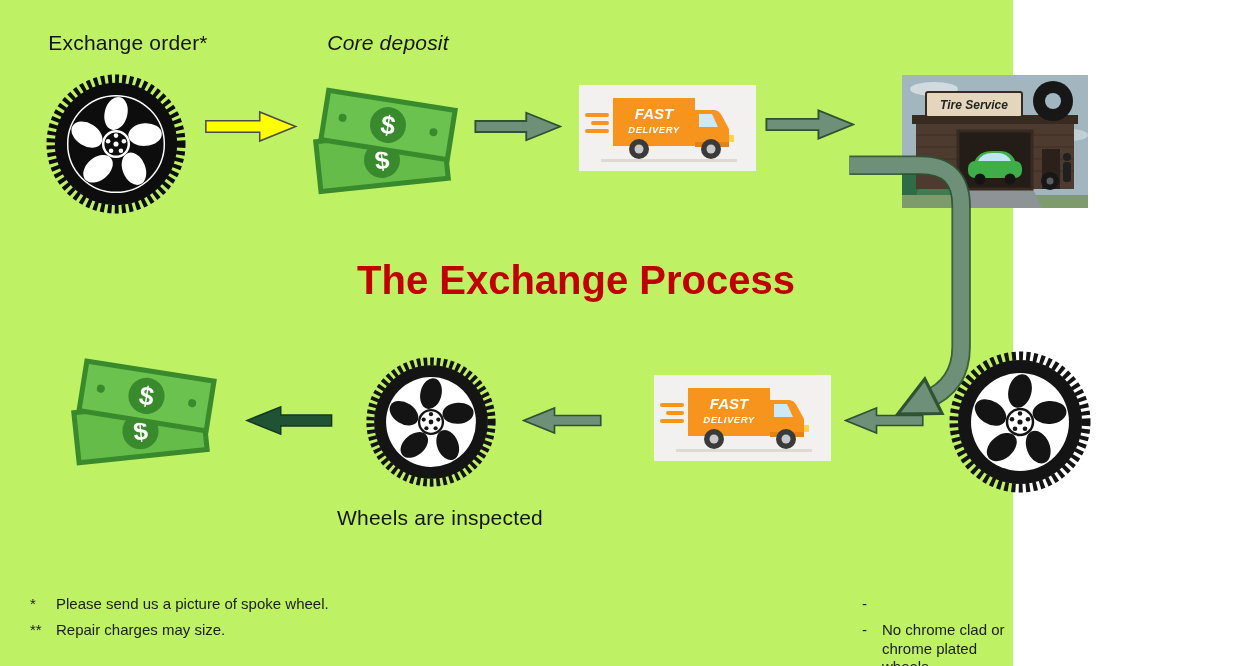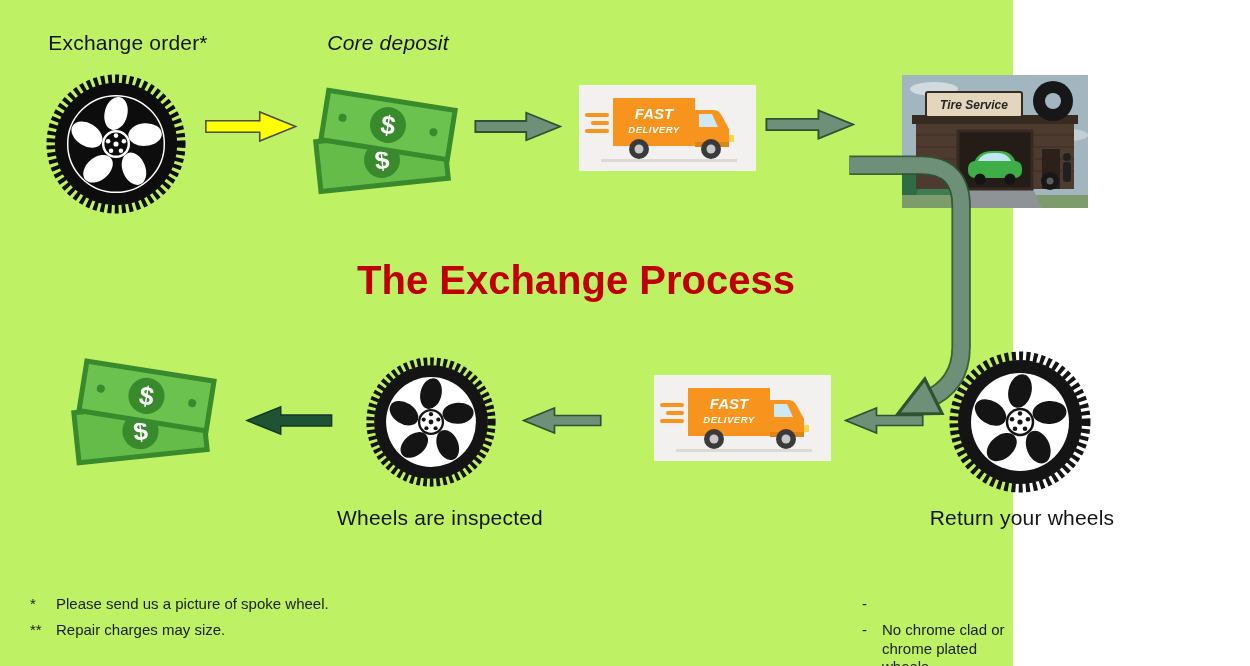--- a/index.html
+++ b/index.html
@@ -293,21 +293,20 @@
           <circle cx="80" cy="69.3" r="2.3"></circle>
         <circle cx="77" cy="78.8" r="2.3"></circle>
           <circle cx="67" cy="78.8" r="2.3"></circle>
         <circle cx="64" cy="69.3" r="2.3"></circle>
           <circle cx="72" cy="72" r="2.6"></circle>
       </g>
     </svg>
   </div>
 
   <div class="label" style="left:440px; top:506px;">Wheels are inspected</div>
-  <div class="label" style="left:1022px; top:506px;">Return your wheels</div>
 
   <div class="footnotes" style="left:30px; top:595px;">
     <div class="footnote-row">
       <span class="footnote-marker fm-wide">*</span>
       <span>Please send us a picture of spoke wheel.</span>
     </div>
     <div class="footnote-row">
       <span class="footnote-marker fm-wide">**</span>
       <span>Repair charges may size.</span>
     </div>

